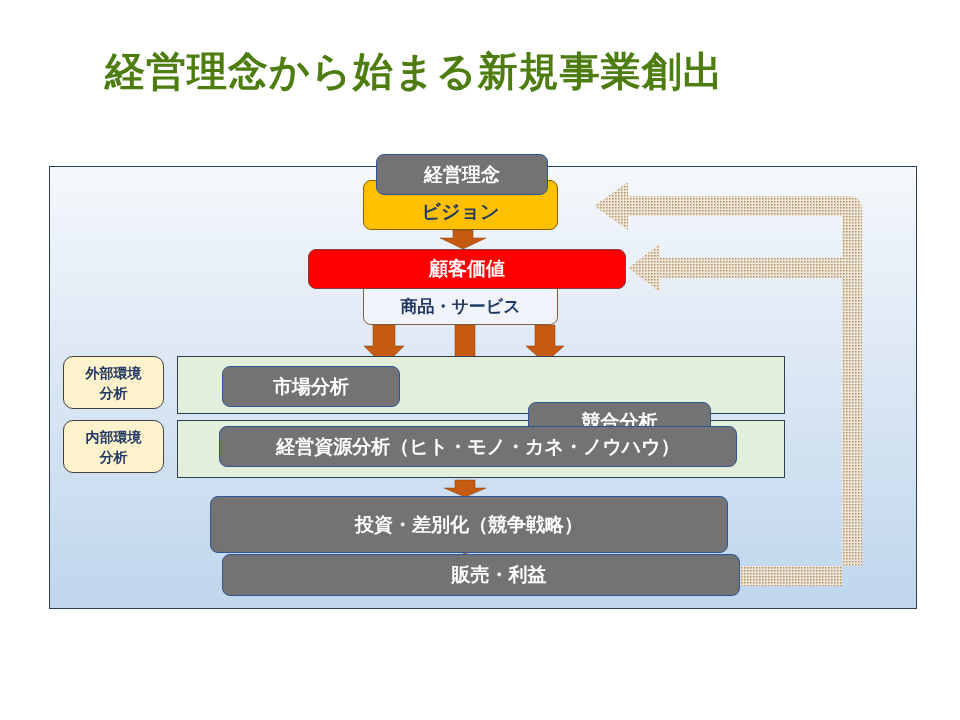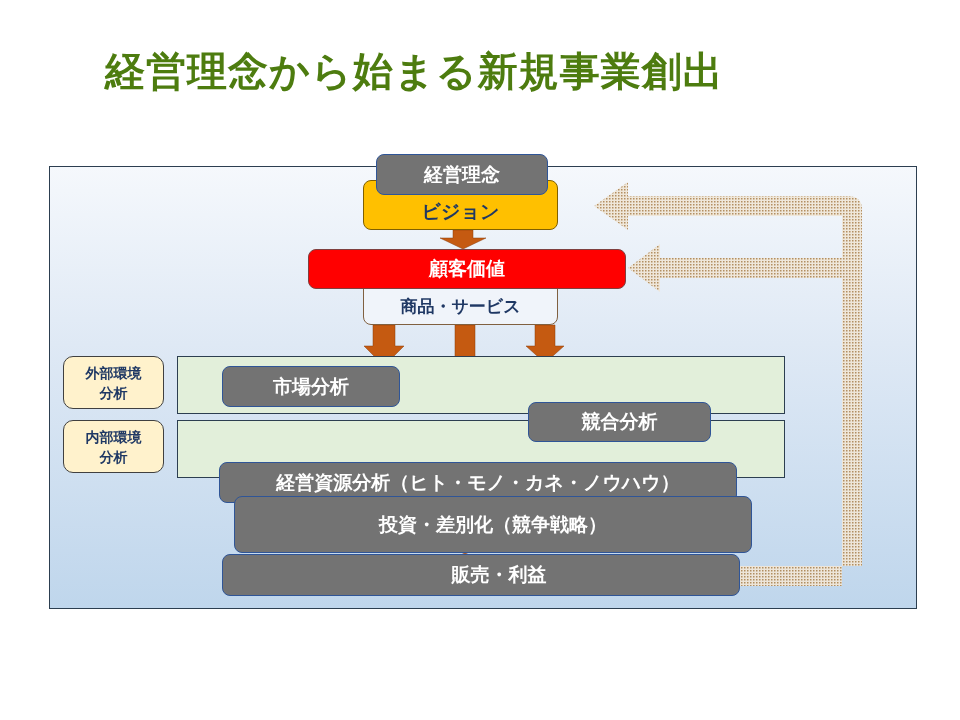--- a/index.html
+++ b/index.html
@@ -20,22 +20,22 @@
             color:#1f3864; font-weight:bold; font-size:17px; padding-top:4px; border-radius:0 0 8px 8px; }
   .band { background:#e2efda; border:1px solid #2c3e50; box-sizing:border-box; }
   #band1 { left:177px; top:356px; width:608px; height:58px; }
   #band2 { left:177px; top:420px; width:608px; height:58px; }
   .lbl { background:#fff2cc; border:1px solid #404040; color:#1f3864; font-weight:bold; font-size:14px;
          text-align:center; line-height:20px; border-radius:10px; }
   #lbl1 { left:63px; top:356px; width:101px; height:53px; }
   #lbl2 { left:63px; top:420px; width:101px; height:53px; }
   #shijo { left:222px; top:366px; width:178px; height:41px; font-size:19px; }
   #kyogo { left:528px; top:366px; width:183px; height:40px; font-size:19px;margin-top:36px; }
-  #shigen { left:219px; top:426px; width:518px; height:41px; font-size:19px;margin-top:36px; }
-  #toshi { left:234px; top:496px; width:518px; height:57px; font-size:19px; }
+  #shigen { left:219px; top:426px; width:518px; height:41px; font-size:19px; }
+  #toshi { left:210px; top:496px; width:518px; height:57px; font-size:19px; }
   #hanbai { left:222px; top:554px; width:518px; height:42px; font-size:19px;padding-left:36px; }
   svg.overlay { position:absolute; left:0; top:0; }
 </style>
 </head>
 <body>
 
 <div id="title" class="abs">経営理念から始まる新規事業創出</div>
 
 <div id="frame" class="abs"></div>
 

